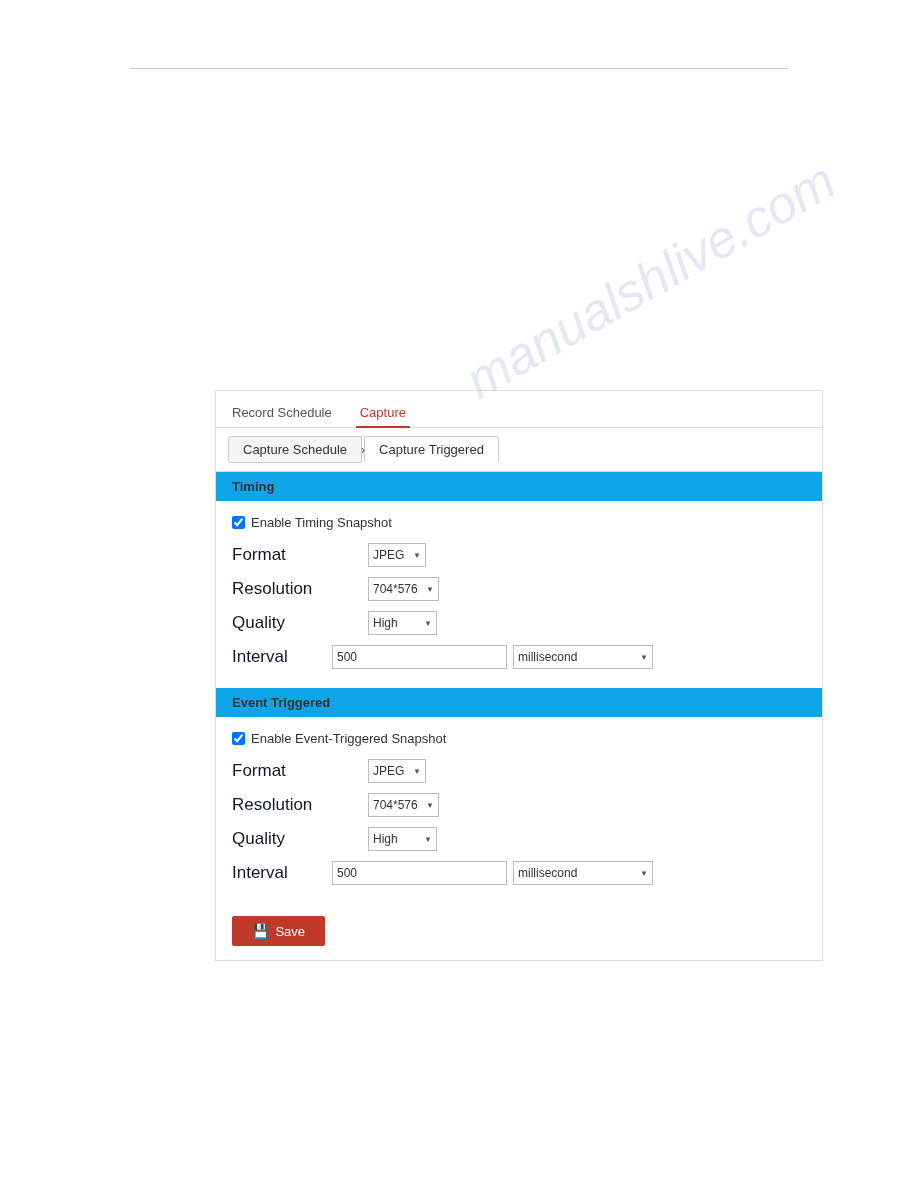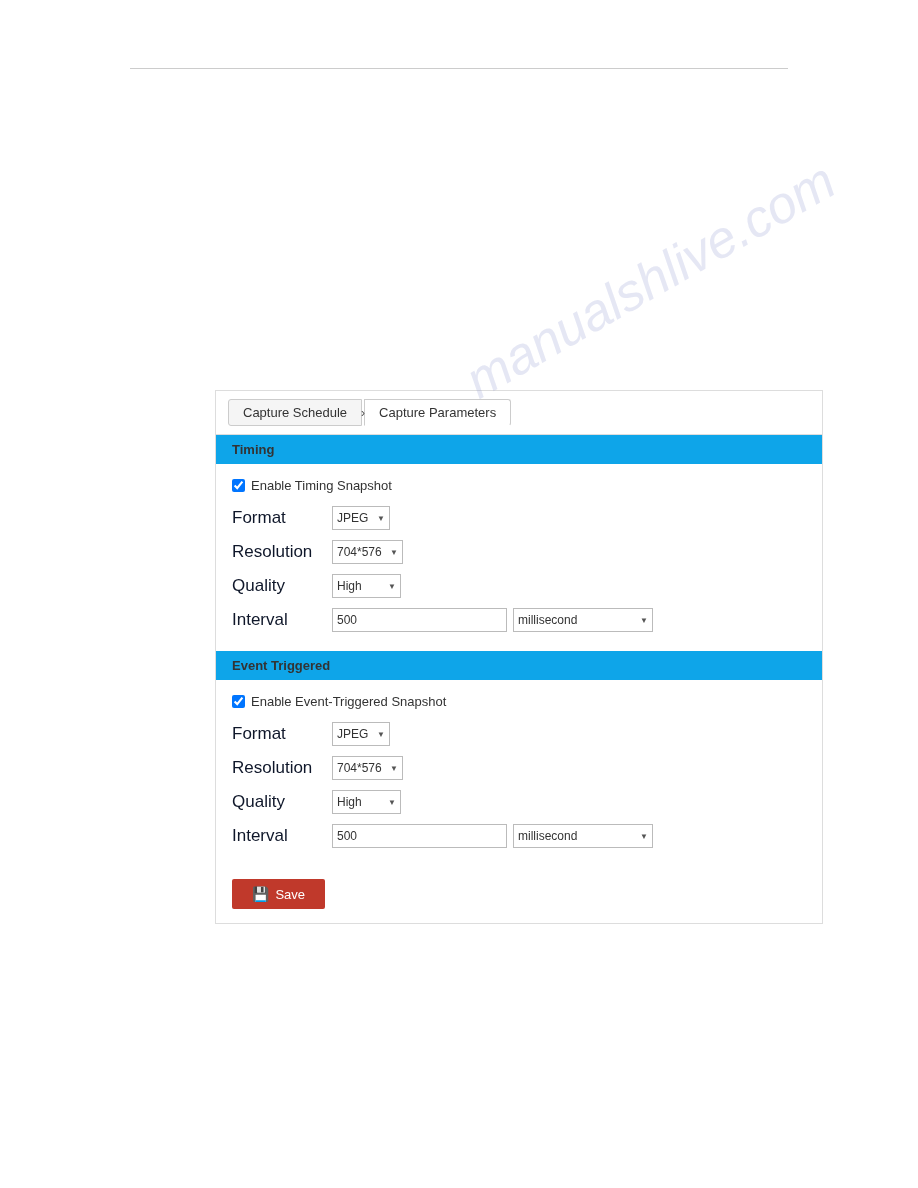--- a/index.html
+++ b/index.html
@@ -157,20 +157,21 @@
 
     .form-control-wrapper {
       display: flex;
       align-items: center;
       flex: 1;
     }
 
     .select-wrapper {
       position: relative;
       display: inline-block;
+      margin-left: 36px;
     }
 
     .select-wrapper::after {
       content: '▼';
       font-size: 8px;
       color: #555;
       position: absolute;
       right: 5px;
       top: 50%;
       transform: translateY(-50%);
@@ -243,25 +244,29 @@
   </style>
 </head>
 <body>
 
 <div class="top-divider"></div>
 
 <div class="watermark">manualshlive.com</div>
 
 <div class="main-container">
 
+  <div class="tab-bar">
+    <div class="tab-item">Record Schedule</div>
+    <div class="tab-item active">Capture</div>
+  </div>
 
   <div class="sub-tab-bar">
     <div class="sub-tab-item">Capture Schedule</div>
     <div class="sub-tab-arrow">›</div>
-    <div class="sub-tab-item active">Capture Parameters</div>
+    <div class="sub-tab-item active">Capture Triggered</div>
   </div>
 
   <div class="section">
     <div class="section-header">Timing</div>
     <div class="section-body">
 
       <div class="checkbox-row">
         <input type="checkbox" checked="" style="">
         <span>Enable Timing Snapshot</span>
       </div>

